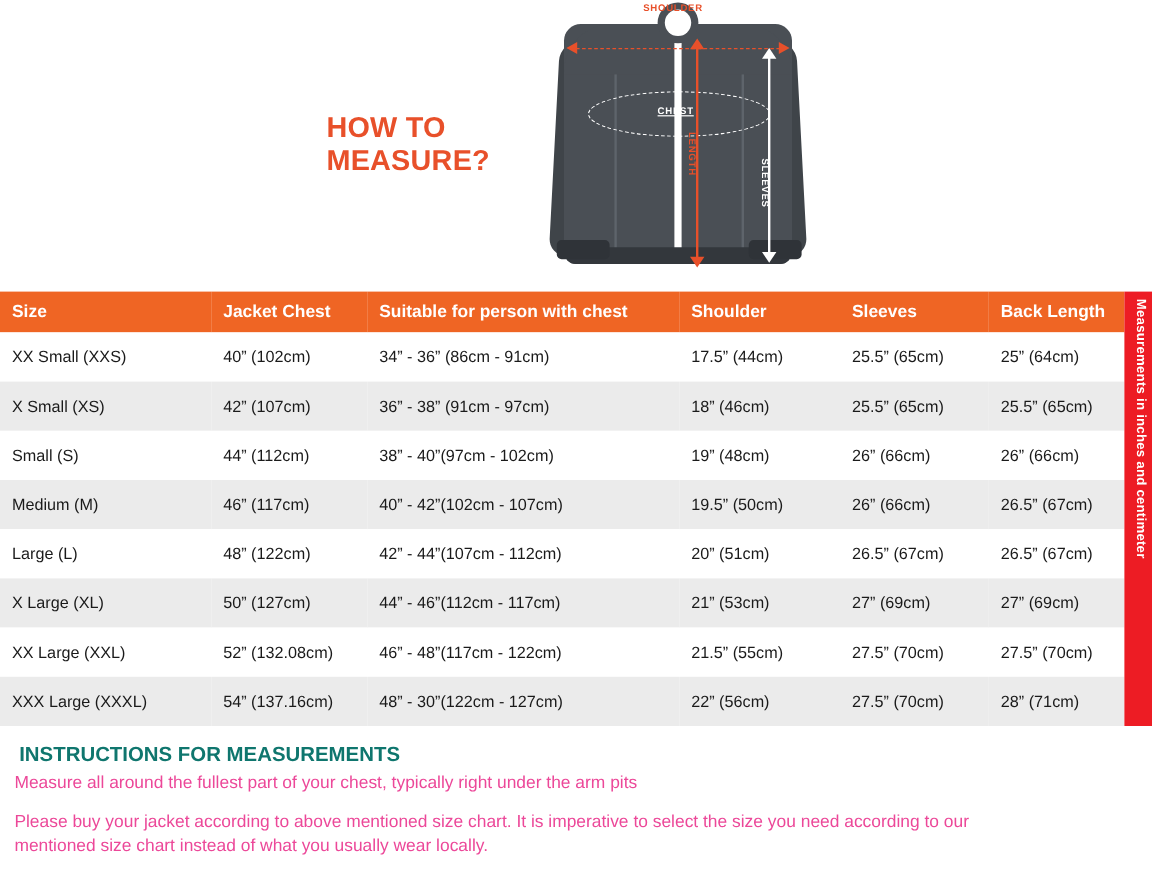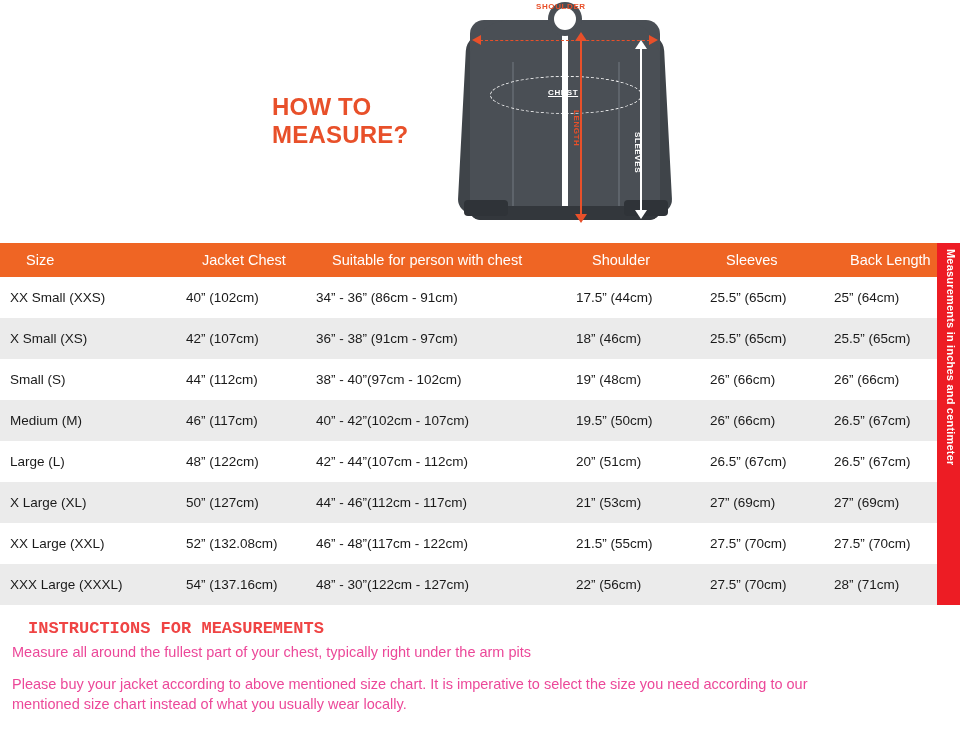--- a/index.html
+++ b/index.html
@@ -207,24 +207,24 @@
   }
   table.sizes {
     border-collapse: collapse;
     width: 937px;
     table-layout: fixed;
     font-size: 13.5px;
   }
   table.sizes thead th {
     background: #ef6524;
     color: #ffffff;
-    font-weight: normal;
+    font-weight: bold;
     font-size: 14.5px;
     text-align: left;
-    padding: 9px 0 9px 26px;
+    padding: 9px 0 9px 10px;
     height: 34px;
   }
   table.sizes td {
     padding: 10px 0 10px 10px;
     color: #1a1a1a;
     font-size: 13.5px;
     height: 41px;
     vertical-align: middle;
   }
   table.sizes tbody tr:nth-child(odd) { background: #ffffff; }
@@ -254,25 +254,24 @@
     white-space: nowrap;
     margin: 6px auto 0 auto;
     padding-left: 4px;
   }
 
   
   .instructions {
     padding: 14px 14px 0 12px;
   }
   .instructions h3 {
-    margin: 0 0 4px 16px;
+    margin: 0 0 4px 4px;
     font-size: 17px;
     font-weight: bold;
-    color: #ef4444;
-    font-family: Liberation Mono, monospace;
+    color: #0f766e;
   }
   .instructions p {
     margin: 0 0 12px 0;
     font-size: 14.5px;
     color: #ec4899;
     line-height: 1.38;
   }
   .instructions p.last { margin-bottom: 0; max-width: 812px; }
 </style>
 </head>

